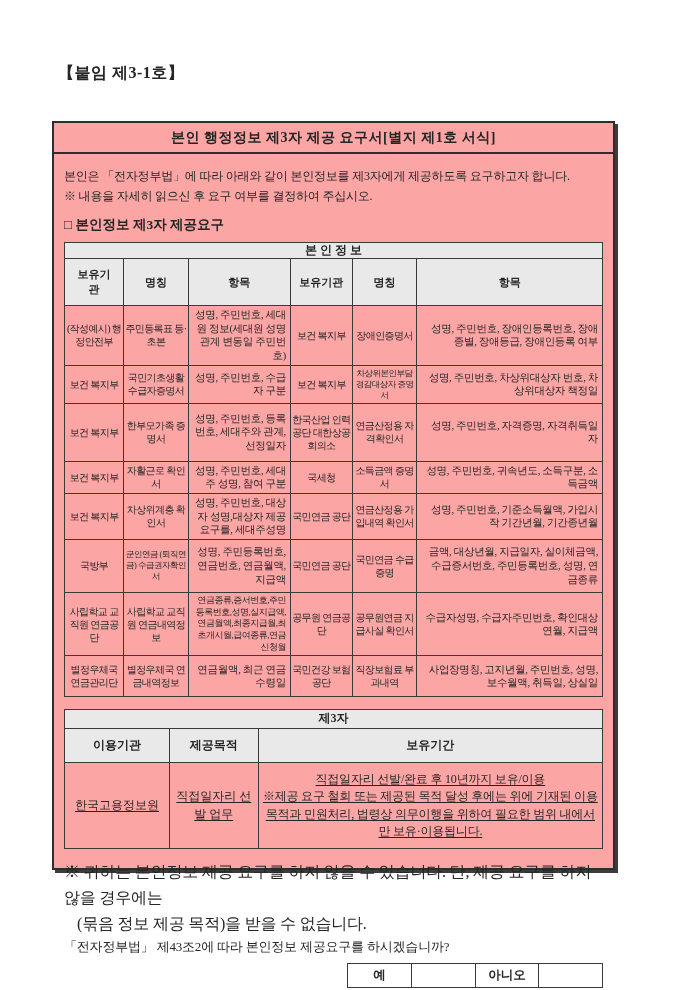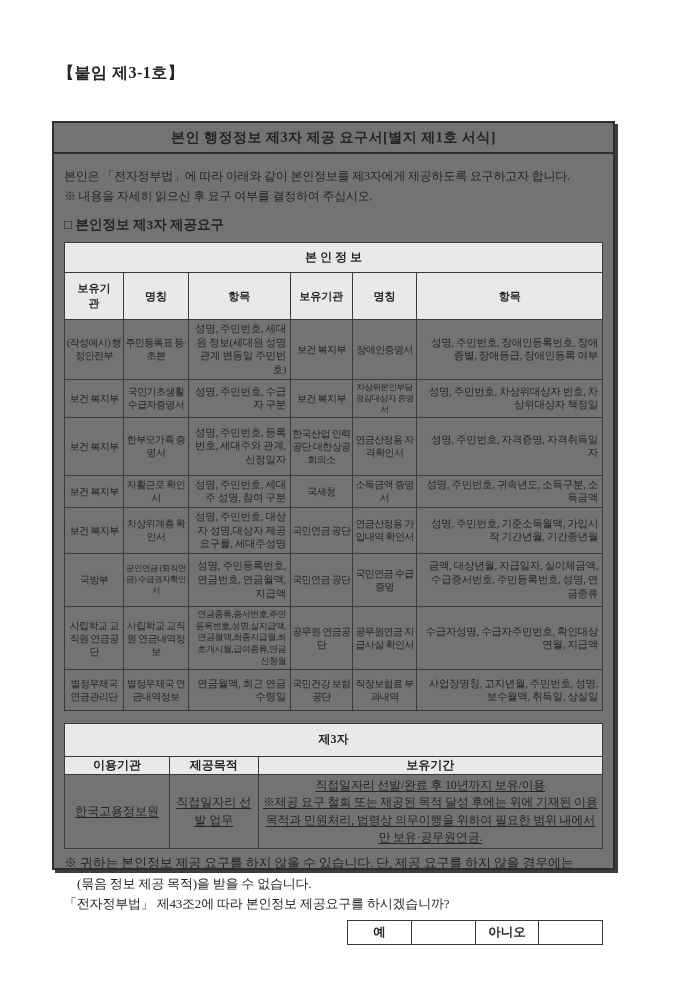--- a/index.html
+++ b/index.html
@@ -8,39 +8,39 @@
     position:relative;
     font-family:"Liberation Serif","DejaVu Serif",serif;
     color:#252525;
   }
   .attachment-label {
     position:absolute; left:58px; top:63px;
     font-size:16px; font-weight:bold; letter-spacing:0.5px;
   }
   .outer-box {
     position:absolute; left:52px; top:121px; width:563px; height:749px;
-    border:2px solid #2e2e2e; background:#737373;
+    border:2px solid #2e2e2e; background:#fca5a5;
     box-shadow:3px 3px 0 #3c3c3c;
   }
   .title-band {
     height:31px; border-bottom:2px solid #2e2e2e;
     display:flex; align-items:center; justify-content:center;
     font-weight:bold; font-size:14px; letter-spacing:0.5px;
   }
   .box-body { padding:13px 10px 0 10px; }
   .intro p { font-size:12px; line-height:1.65; letter-spacing:-0.2px; }
   .section-heading { margin-top:9px; font-weight:bold; font-size:13.5px; }
 
   table { border-collapse:collapse; table-layout:fixed; width:100%; }
   td, th { border:1px solid #3a3a3a; vertical-align:middle; }
 
   .main-table { margin-top:8px; font-size:10.5px; }
   .main-table .band td, .tp-table .band td {
     background:#e9e9e9; font-weight:bold; text-align:center;
-    font-size:12px; height:16px; padding:7px;
+    font-size:12px; height:16px; padding:0;
   }
   .main-table thead th {
     background:#e9e9e9; font-weight:bold; text-align:center;
     font-size:11px; height:15px; padding:8px;
   }
   .main-table td { padding:2px 2px; text-align:center; line-height:1.3; }
   .main-table td.org, .main-table td.name { font-size:10px; letter-spacing:-0.6px; padding:1px 1px; }
   .main-table td.items { text-align:right; padding:2px 4px; letter-spacing:-0.3px; }
   .main-table td.xs { font-size:8.5px; letter-spacing:-0.5px; }
   .main-table td.items.xs { font-size:9px; }
@@ -49,27 +49,27 @@
   .main-table tbody tr:nth-child(3){height:58px;}
   .main-table tbody tr:nth-child(4){height:29px;}
   .main-table tbody tr:nth-child(5){height:40px;}
   .main-table tbody tr:nth-child(6){height:53px;}
   .main-table tbody tr:nth-child(7){height:59px;}
   .main-table tbody tr:nth-child(8){height:41px;}
 
   .tp-table { margin-top:12px; font-size:12px; }
   .tp-table thead th {
     background:#e9e9e9; font-weight:bold; text-align:center;
-    font-size:12px; height:16px; padding:0;
-  }
-  .tp-table td { padding:2px 4px; text-align:center; line-height:1.45; }
+    font-size:12px; height:16px; padding:8px;
+  }
+  .tp-table td { padding:8px 4px; text-align:center; line-height:1.45; }
   .tp-table .filled { text-decoration:underline; text-underline-offset:2px; }
   .tp-table .retention p { text-decoration:underline; text-underline-offset:2px; letter-spacing:-0.2px; }
 
-  .notes { margin-top:3px; font-size:13px; line-height:1.62; letter-spacing:-0.2px; }
+  .notes { margin-top:10px; font-size:16px; line-height:1.62; letter-spacing:-0.2px; }
   .notes .indent { padding-left:13px; }
   .question { font-size:13px; margin-top:1px; letter-spacing:-0.2px; }
 
   .answer-table {
     width:256px; margin:7px 0 0 auto; font-size:12.5px;
   }
   .answer-table td { height:24px; text-align:center; }
   .answer-table td.label { font-weight:bold; }
 </style>
 </head>
@@ -195,21 +195,21 @@
           <th>제공목적</th>
           <th>보유기간</th>
         </tr>
       </thead>
       <tbody>
         <tr>
           <td class="filled">한국고용정보원</td>
           <td class="filled">직접일자리 선발 업무</td>
           <td class="retention">
             <p>직접일자리 선발/완료 후 10년까지 보유/이용</p>
-            <p>※제공 요구 철회 또는 제공된 목적 달성 후에는 위에 기재된 이용 목적과 민원처리, 법령상 의무이행을 위하여 필요한 범위 내에서만 보유·공무원연금.</p>
+            <p>※제공 요구 철회 또는 제공된 목적 달성 후에는 위에 기재된 이용 목적과 민원처리, 법령상 의무이행을 위하여 필요한 범위 내에서만 보유·이용됩니다.</p>
           </td>
         </tr>
       </tbody>
     </table>
 
     <div class="notes">
       <p>※ 귀하는 본인정보 제공 요구를 하지 않을 수 있습니다. 단, 제공 요구를 하지 않을 경우에는</p>
       <p class="indent">(묶음 정보 제공 목적)을 받을 수 없습니다.</p>
     </div>
     <p class="question">「전자정부법」 제43조2에 따라 본인정보 제공요구를 하시겠습니까?</p>

